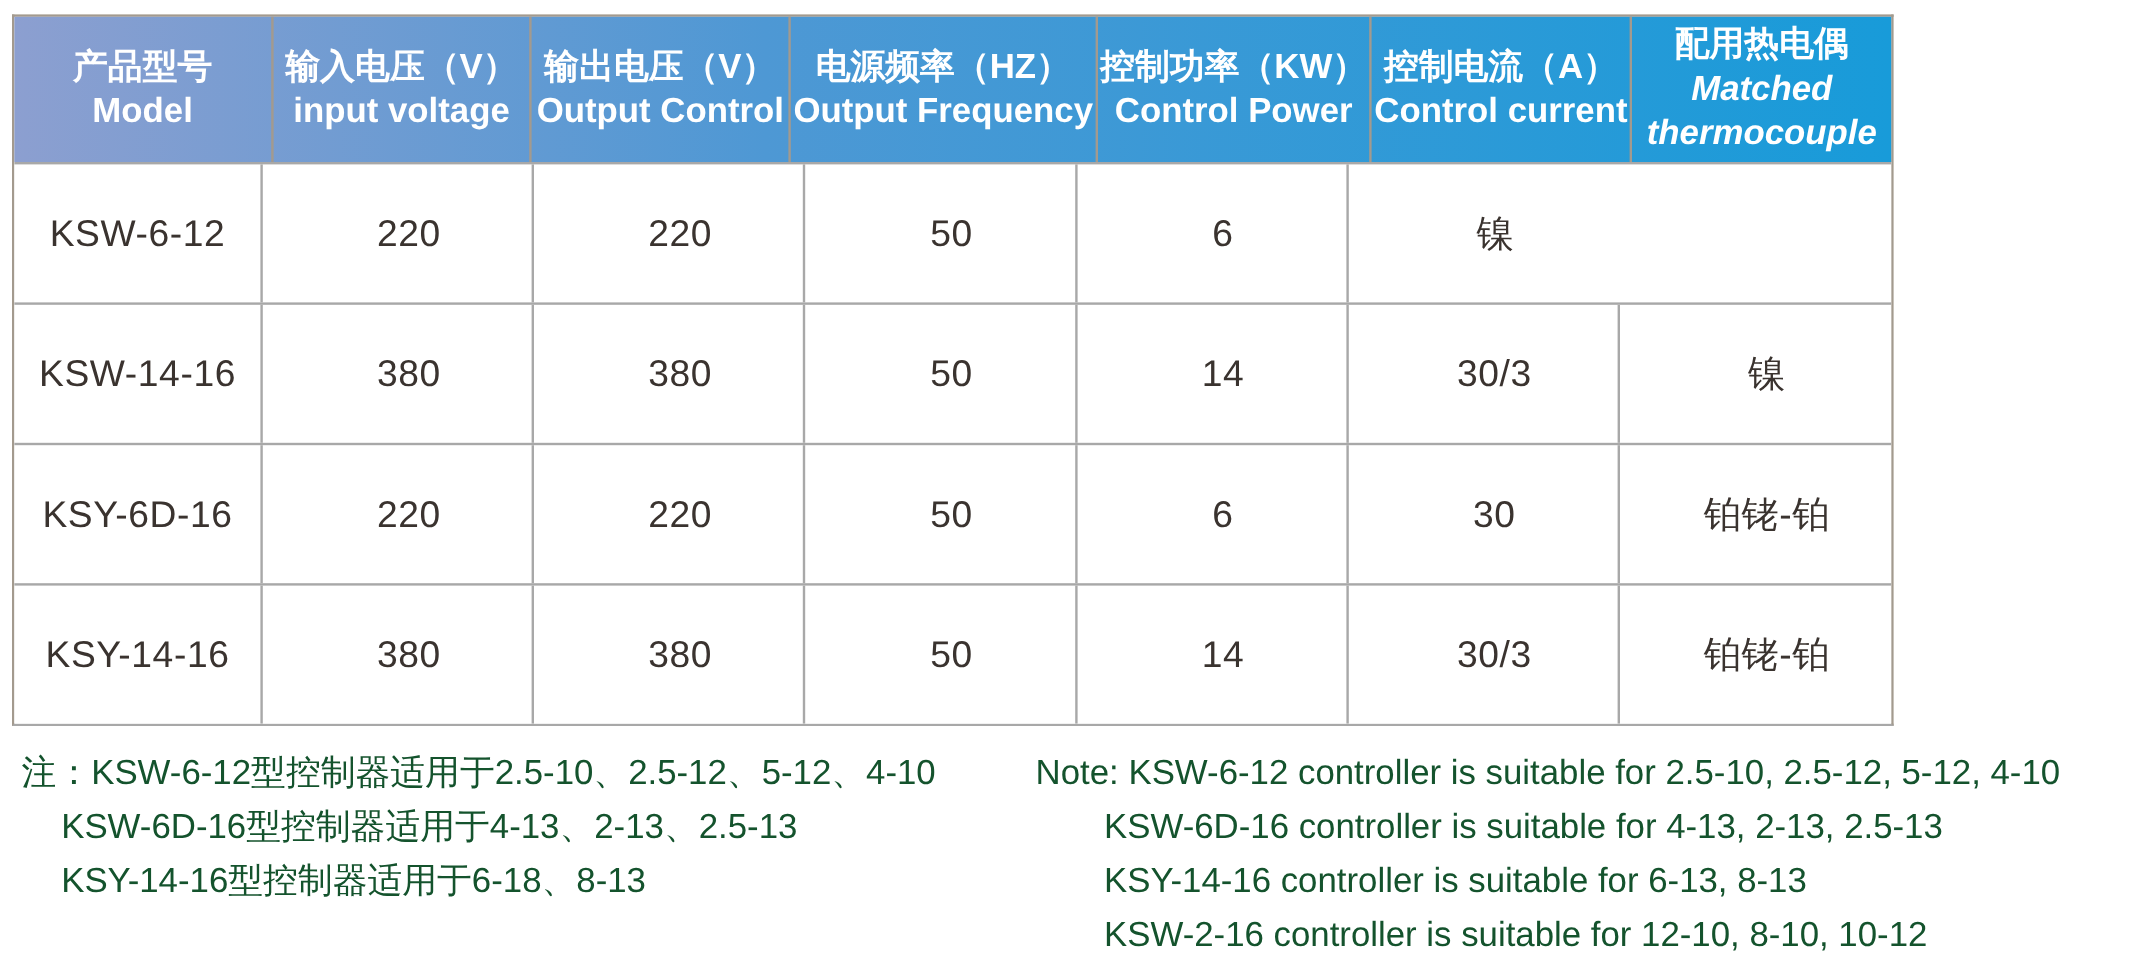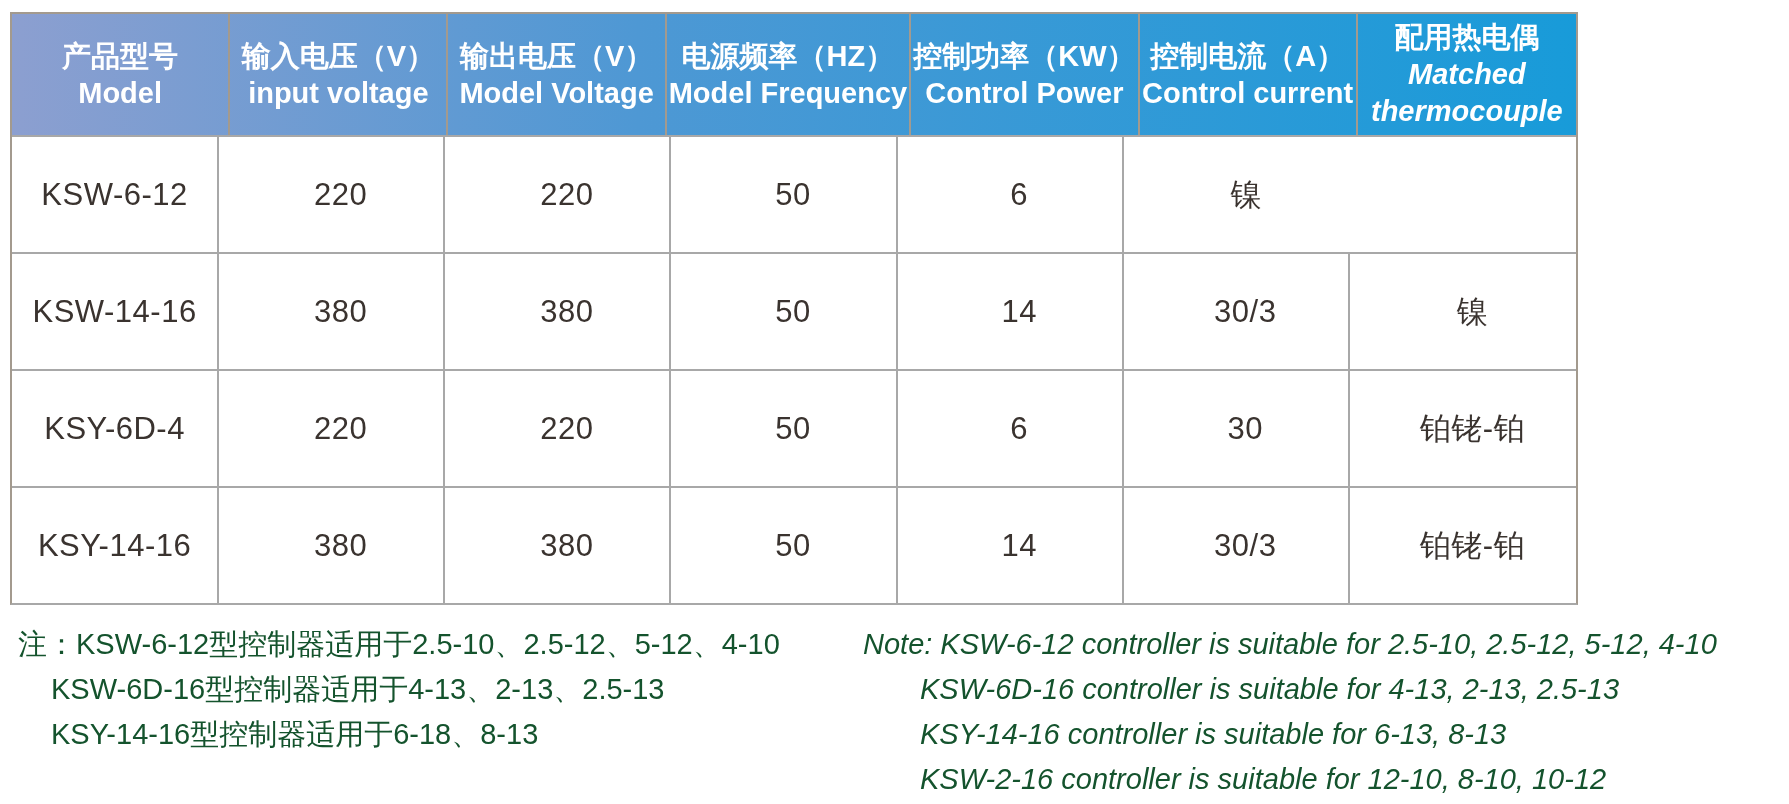--- a/index.html
+++ b/index.html
@@ -68,45 +68,45 @@
     position: absolute;
     left: 18px;
     top: 622px;
     width: 1760px;
     display: flex;
     color: #14532d;
     font-size: 29px;
     line-height: 45px;
   }
   .notes-zh { flex: 0 0 845px; }
-  .notes-en { flex: 1 1 auto; font-style: italic; }
+  .notes-en { flex: 1 1 auto; }
   .notes-zh .note-line + .note-line { padding-left: 33px; }
   .notes-en .note-line + .note-line { padding-left: 57px; }
   .note-line { white-space: nowrap; }
 </style>
 </head>
 <body>
 
 <div class="spec-table">
   <div class="thead">
     <div class="th">
       <span class="th-zh">产品型号</span>
       <span class="th-en">Model</span>
     </div>
     <div class="th">
       <span class="th-zh">输入电压（V）</span>
       <span class="th-en">input voltage</span>
     </div>
     <div class="th">
       <span class="th-zh">输出电压（V）</span>
-      <span class="th-en">Model Voltage</span>
+      <span class="th-en">Output Control</span>
     </div>
     <div class="th">
       <span class="th-zh">电源频率（HZ）</span>
-      <span class="th-en">Model Frequency</span>
+      <span class="th-en">Output Frequency</span>
     </div>
     <div class="th">
       <span class="th-zh">控制功率（KW）</span>
       <span class="th-en">Control Power</span>
     </div>
     <div class="th">
       <span class="th-zh">控制电流（A）</span>
       <span class="th-en">Control current</span>
     </div>
     <div class="th">
@@ -128,21 +128,21 @@
     <div class="td">KSW-14-16</div>
     <div class="td">380</div>
     <div class="td">380</div>
     <div class="td">50</div>
     <div class="td">14</div>
     <div class="td">30/3</div>
     <div class="td">镍</div>
   </div>
 
   <div class="trow">
-    <div class="td">KSY-6D-4</div>
+    <div class="td">KSY-6D-16</div>
     <div class="td">220</div>
     <div class="td">220</div>
     <div class="td">50</div>
     <div class="td">6</div>
     <div class="td">30</div>
     <div class="td">铂铑-铂</div>
   </div>
 
   <div class="trow">
     <div class="td">KSY-14-16</div>

